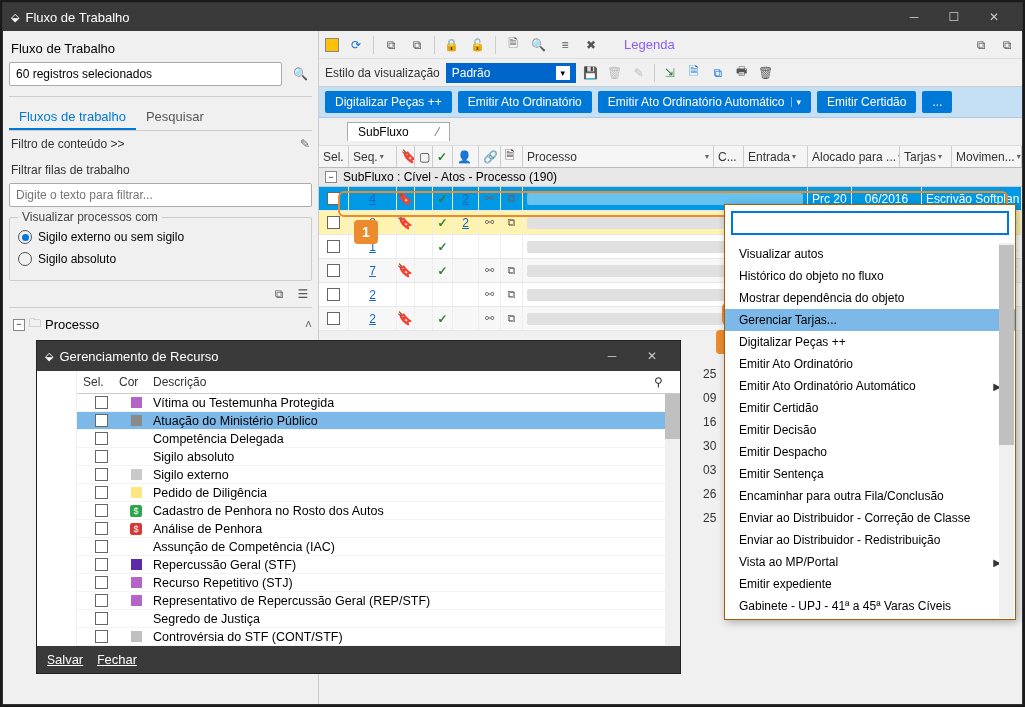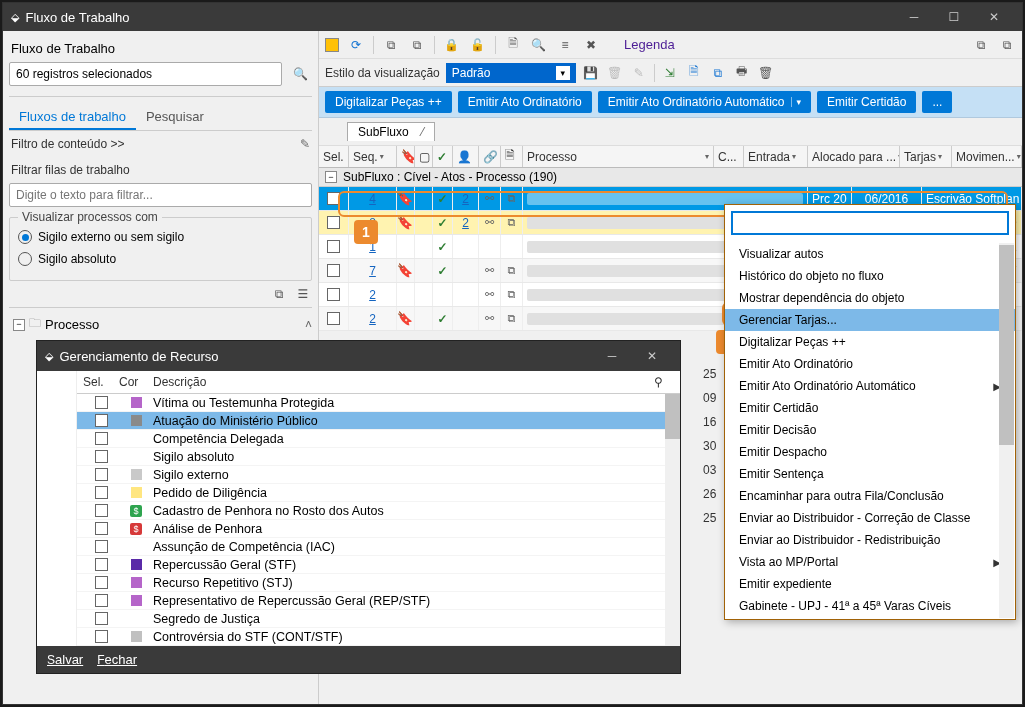--- a/index.html
+++ b/index.html
@@ -37,36 +37,36 @@
 .tree-row { display: flex; align-items: center; gap: 4px; padding: 2px 0 2px 4px; }
 .tree-toggle { width: 12px; height: 12px; border: 1px solid #888; display: flex; align-items: center; justify-content: center; font-size: 9px; line-height: 1; cursor: pointer; background:#fff; }
 .tree-label { font-size: 13px; }
 
 
 .right-panel { flex: 1; display: flex; flex-direction: column; }
 .r-tbar1 { height: 28px; display: flex; align-items: center; gap: 8px; padding: 4px 6px; border-bottom: 1px solid #ddd; }
 .r-tbar1 .spacer { flex: 1; }
 .tb-icon { width: 18px; height: 18px; display: inline-flex; align-items: center; justify-content: center; cursor: pointer; color: #555; }
 .tb-sep { width: 1px; height: 18px; background: #ccc; }
-.legend-label { font-size: 13px; color: #4c1d95; }
+.legend-label { font-size: 13px; color: #8b5cf6; }
 .yellow-box{width:14px;height:14px;background:#ffc107;border:1px solid #888;display:inline-block;}
 .refresh-icon{color:#1976d2;}
 
 .r-tbar2 { height: 28px; display: flex; align-items: center; gap: 6px; padding: 2px 6px; border-bottom: 1px solid #ccc; }
 .estilo-label { font-size: 12px; color: #333; }
 .estilo-select { border: 2px solid #0066cc; background: #0066cc; color: #fff; padding: 1px 4px; width: 130px; height: 20px; display:flex; align-items:center; justify-content:space-between;}
 .estilo-select .caret{background:#fff;color:#000;width:14px;height:14px;display:flex;align-items:center;justify-content:center;font-size:9px;}
 
 .cmd-band { background: #c5e0f5; padding: 4px 6px; display: flex; gap: 6px; align-items: center; border-bottom: 1px solid #b0c9de; }
 .cmd-btn { background: #0078d7; color: #fff; padding: 4px 10px; border-radius: 2px; cursor: pointer; font-size: 12px; }
 .cmd-btn.with-caret { display: flex; align-items: center; }
 .cmd-btn .caret { border-left: 1px solid rgba(255,255,255,0.5); margin-left: 6px; padding-left: 5px; font-size: 9px; }
 
 .subfluxo-bar { padding: 4px 28px; border-bottom: 1px solid #ddd; }
-.subfluxo-tab { border: 1px solid #aaa; border-bottom: none; background: #fff; padding: 2px 10px; display: inline-flex; align-items: center; gap: 13px; font-size: 12px; }
+.subfluxo-tab { border: 1px solid #aaa; border-bottom: none; background: #fff; padding: 2px 10px; display: inline-flex; align-items: center; gap: 28px; font-size: 12px; }
 .subfluxo-tab .x{cursor:pointer;color:#666;}
 
 .grid-header { display: flex; border-bottom: 1px solid #bbb; background: #f5f5f5; height: 22px; }
 .gh-cell { border-right: 1px solid #ccc; padding: 2px 4px; display: flex; align-items: center; font-size: 12px; color: #333; gap:2px; overflow:hidden; white-space:nowrap;}
 .gh-cell .caret{font-size:8px;color:#666;}
 
 .group-row { background: #e8e8e8; padding: 2px 6px; font-size: 13px; display:flex; align-items:center; gap:6px; border-bottom:1px solid #ccc;}
 .grid-row { display: flex; height: 24px; align-items: center; border-bottom: 1px solid #e8e8e8; background:#fff;}
 .grid-row.alt{background:#f7f7f7;}
 .grid-row.hl-blue { background: #0099e5; color: #fff; }

